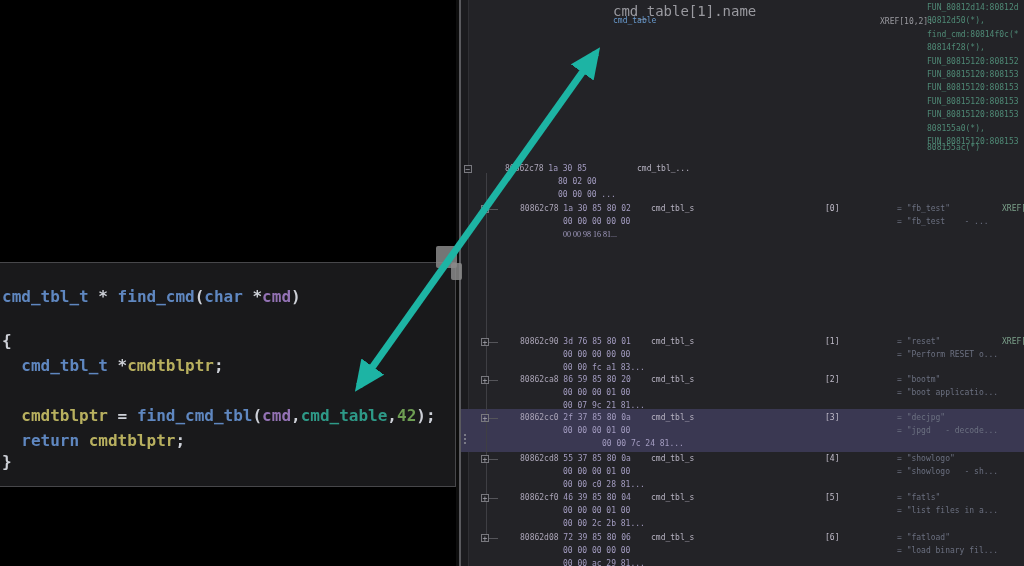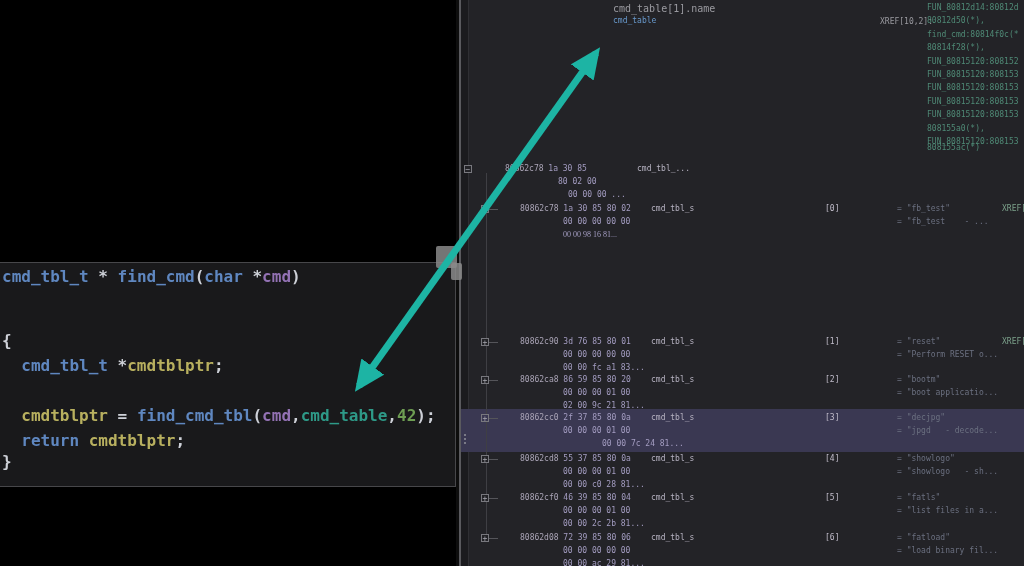--- a/index.html
+++ b/index.html
@@ -15,21 +15,21 @@
   .tree-vline{position:absolute;width:1px;background:#3f3f44;}
   .lrow{position:absolute;font-size:8px;line-height:10px;white-space:pre;letter-spacing:0;}
   .c-addr{color:#aaa4b6;}
   .c-bytes{color:#a49dc2;}
   .c-type{color:#b7b3c2;}
   .c-index{color:#c0bcca;}
   .c-val{color:#6b7080;}
   .c-xrefi{color:#7ba08a;}
   .xref-item{position:absolute;font-size:8px;color:#4f8a76;white-space:pre;}
   .xref-head{position:absolute;font-size:8px;color:#9a9aa0;white-space:pre;}
-  .decl-field{position:absolute;font-size:10px;color:#9a9aa0;white-space:pre;}
+  .decl-field{position:absolute;font-size:14px;color:#9a9aa0;white-space:pre;}
   .decl-sym{position:absolute;font-size:8px;color:#6899cc;white-space:pre;}
   .expand-box{position:absolute;width:8px;height:8px;border:1px solid #78787e;color:#a8a8b0;
               font-size:8px;line-height:7px;text-align:center;background:#232327;box-sizing:border-box;}
   .expand-box.on-sel{background:#3a3852;}
   .hline{position:absolute;height:1px;background:#55555a;}
   .dotmark{position:absolute;width:2px;height:2px;background:#90909a;border-radius:1px;}
   
   .code-window{position:absolute;left:0;top:262px;width:456px;height:225px;background:#19191b;
                border-top:1px solid #47474a;border-right:1px solid #47474a;border-bottom:1px solid #47474a;
                box-sizing:border-box;overflow:hidden;}
@@ -74,21 +74,21 @@
         <div class="xref-item" style="left: 471px; top: 143px;">808155ac(*)</div>
       </div>
 
     <div class="sel-band" style="top: 409px;"></div>
       <div class="tree-vline" style="left: 30px; top: 173px; height: 366px;"></div>
       <div id="rows">
         <div class="expand-box" style="left: 8px; top: 165px;">−</div>
         <div class="lrow" style="left: 49px; top: 164px;"><span class="c-addr">80862c78</span><span class="c-bytes"> 1a 30 85</span></div>
         <div class="lrow c-type" style="left: 181px; top: 164px;">cmd_tbl_...</div>
         <div class="lrow c-bytes" style="left: 102px; top: 176.8px;">80 02 00</div>
-        <div class="lrow c-bytes" style="left: 112px; top: 189.6px; text-align: right;">00 00 00 ...</div>
+        <div class="lrow c-bytes" style="left: 102px; top: 189.6px; text-align: right;">00 00 00 ...</div>
         <div class="expand-box" style="left: 25px; top: 205px;">+</div>
         <div class="hline" style="left: 33px; top: 209px; width: 9px;"></div>
         <div class="lrow" style="left: 64px; top: 204px;"><span class="c-addr">80862c78</span><span class="c-bytes"> 1a 30 85 80 02</span></div>
         <div class="lrow c-type" style="left: 195px; top: 204px;">cmd_tbl_s</div>
         <div class="lrow c-index" style="left: 369px; top: 204px;">[0]</div>
         <div class="lrow c-val" style="left: 441px; top: 204px;">= "fb_test"</div>
         <div class="lrow c-xrefi" style="left: 546px; top: 204px;">XREF[</div>
         <div class="lrow c-bytes" style="left: 107px; top: 216.8px;">00 00 00 00 00</div>
         <div class="lrow c-val" style="left: 441px; top: 216.8px;">= "fb_test    - ...</div>
         <div class="lrow c-bytes" style="left: 107px; top: 229.6px; font-family: Liberation Serif, serif;">00 00 98 16 81...</div>
@@ -103,21 +103,21 @@
         <div class="lrow c-val" style="left: 441px; top: 349.8px;">= "Perform RESET o...</div>
         <div class="lrow c-bytes" style="left: 107px; top: 362.6px;">00 00 fc a1 83...</div>
         <div class="expand-box" style="left: 25px; top: 376px;">+</div>
         <div class="hline" style="left: 33px; top: 380px; width: 9px;"></div>
         <div class="lrow" style="left: 64px; top: 375px;"><span class="c-addr">80862ca8</span><span class="c-bytes"> 86 59 85 80 20</span></div>
         <div class="lrow c-type" style="left: 195px; top: 375px;">cmd_tbl_s</div>
         <div class="lrow c-index" style="left: 369px; top: 375px;">[2]</div>
         <div class="lrow c-val" style="left: 441px; top: 375px;">= "bootm"</div>
         <div class="lrow c-bytes" style="left: 107px; top: 387.8px;">00 00 00 01 00</div>
         <div class="lrow c-val" style="left: 441px; top: 387.8px;">= "boot applicatio...</div>
-        <div class="lrow c-bytes" style="left: 107px; top: 400.6px;">02 00 9c 21 81...</div>
+        <div class="lrow c-bytes" style="left: 107px; top: 400.6px;">00 07 9c 21 81...</div>
         <div class="expand-box on-sel" style="left: 25px; top: 414px;">+</div>
         <div class="hline" style="left: 33px; top: 418px; width: 9px;"></div>
         <div class="lrow" style="left: 64px; top: 413px;"><span class="c-addr">80862cc0</span><span class="c-bytes"> 2f 37 85 80 0a</span></div>
         <div class="lrow c-type" style="left: 195px; top: 413px;">cmd_tbl_s</div>
         <div class="lrow c-index" style="left: 369px; top: 413px;">[3]</div>
         <div class="lrow c-val" style="left: 441px; top: 413px;">= "decjpg"</div>
         <div class="lrow c-bytes" style="left: 107px; top: 425.8px;">00 00 00 01 00</div>
         <div class="lrow c-val" style="left: 441px; top: 425.8px;">= "jpgd   - decode...</div>
         <div class="lrow c-bytes" style="left: 107px; top: 438.6px; margin-left: 39px;">00 00 7c 24 81...</div>
         <div class="expand-box" style="left: 25px; top: 455px;">+</div>
@@ -148,21 +148,21 @@
         <div class="lrow c-val" style="left: 441px; top: 545.8px;">= "load binary fil...</div>
         <div class="lrow c-bytes" style="left: 107px; top: 558.6px;">00 00 ac 29 81...</div>
       </div>
   <div class="dotmark" style="left: 8px; top: 434px;"></div>
       <div class="dotmark" style="left: 8px; top: 438px;"></div>
       <div class="dotmark" style="left: 8px; top: 442px;"></div>
     </div>
 
   <div class="code-window">
     <div id="code-lines">
-        <div class="code-line" style="top: 4px; text-align: center;"><span class="tk-b">cmd_tbl_t</span><span class="tk-w"> * </span><span class="tk-b">find_cmd</span><span class="tk-w">(</span><span class="tk-b">char</span><span class="tk-w"> *</span><span class="tk-p">cmd</span><span class="tk-w">)</span></div>
+        <div class="code-line" style="top: 24px; text-align: center;"><span class="tk-b">cmd_tbl_t</span><span class="tk-w"> * </span><span class="tk-b">find_cmd</span><span class="tk-w">(</span><span class="tk-b">char</span><span class="tk-w"> *</span><span class="tk-p">cmd</span><span class="tk-w">)</span></div>
         <div class="code-line" style="top: 68px;"><span class="tk-w">{</span></div>
         <div class="code-line" style="top: 93px;"><span class="tk-w">  </span><span class="tk-b">cmd_tbl_t</span><span class="tk-w"> *</span><span class="tk-y">cmdtblptr</span><span class="tk-w">;</span></div>
         <div class="code-line" style="top: 143px;"><span class="tk-w">  </span><span class="tk-y">cmdtblptr</span><span class="tk-w"> = </span><span class="tk-b">find_cmd_tbl</span><span class="tk-w">(</span><span class="tk-p">cmd</span><span class="tk-w">,</span><span class="tk-t">cmd_table</span><span class="tk-w">,</span><span class="tk-g">42</span><span class="tk-w">);</span></div>
         <div class="code-line" style="top: 168px;"><span class="tk-w">  </span><span class="tk-b">return</span><span class="tk-w"> </span><span class="tk-y">cmdtblptr</span><span class="tk-w">;</span></div>
         <div class="code-line" style="top: 189px;"><span class="tk-w">}</span></div>
       </div>
   </div>
 
   <div class="cursor-blob" style="left:436px;top:246px;width:21px;height:22px;"></div>
   <div class="cursor-blob" style="left:451px;top:263px;width:11px;height:17px;"></div>

